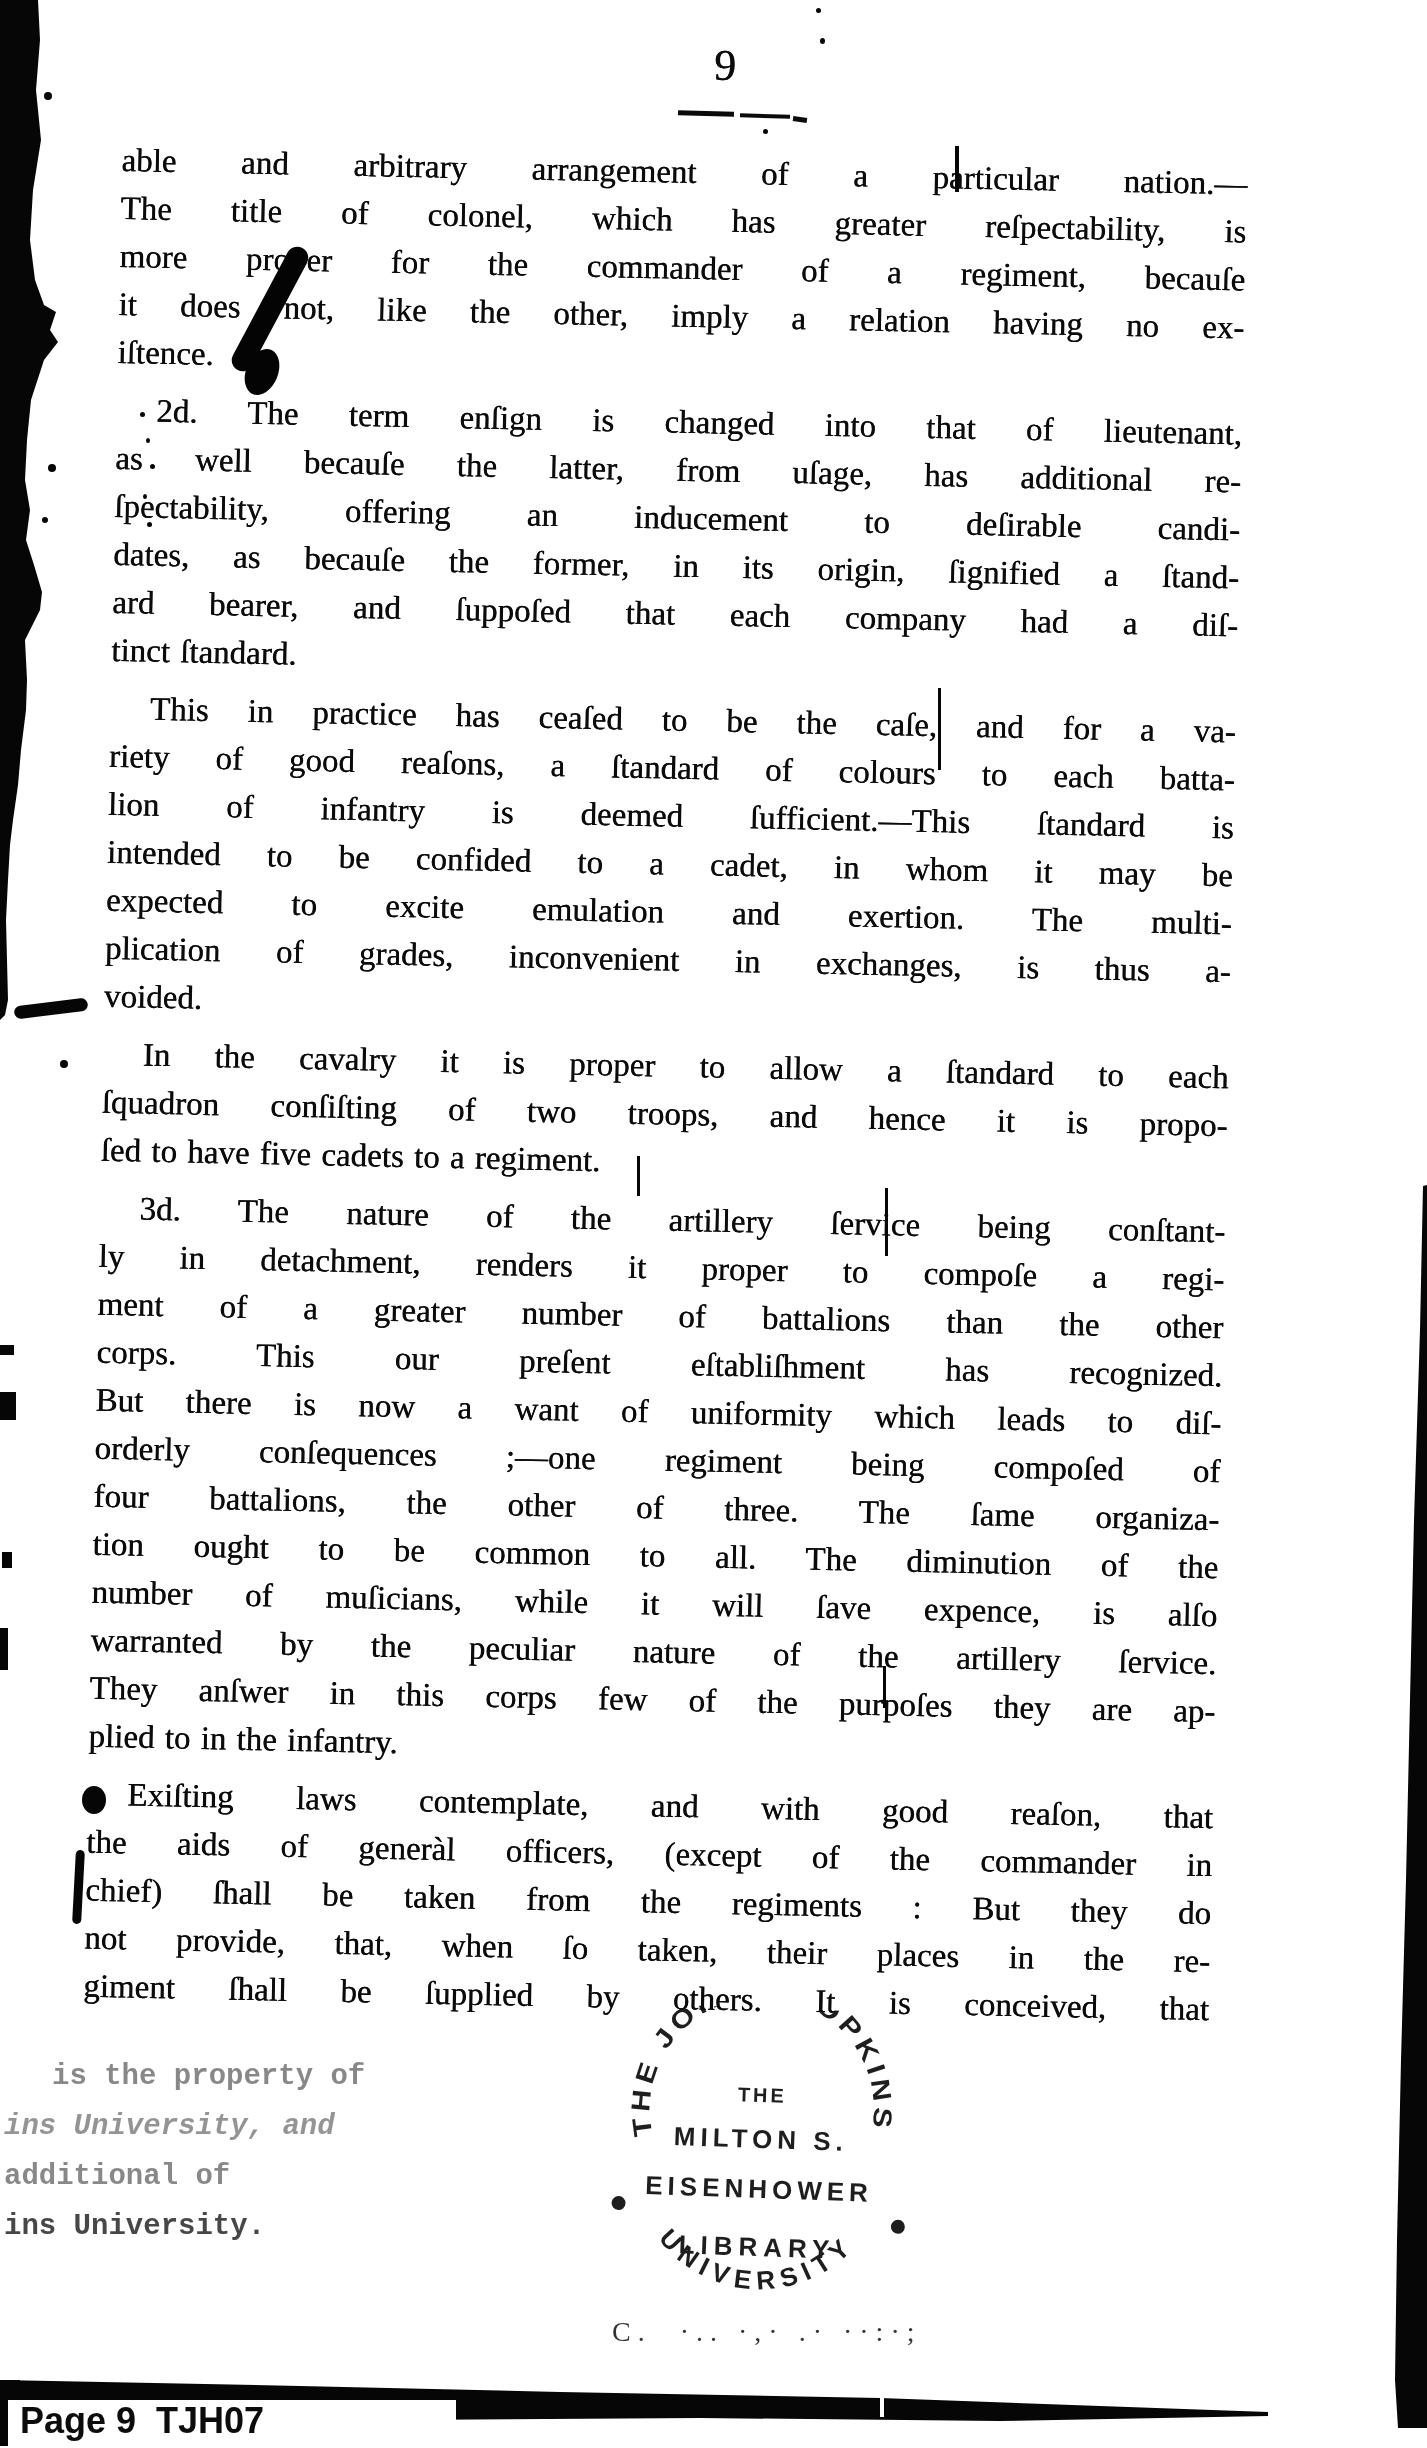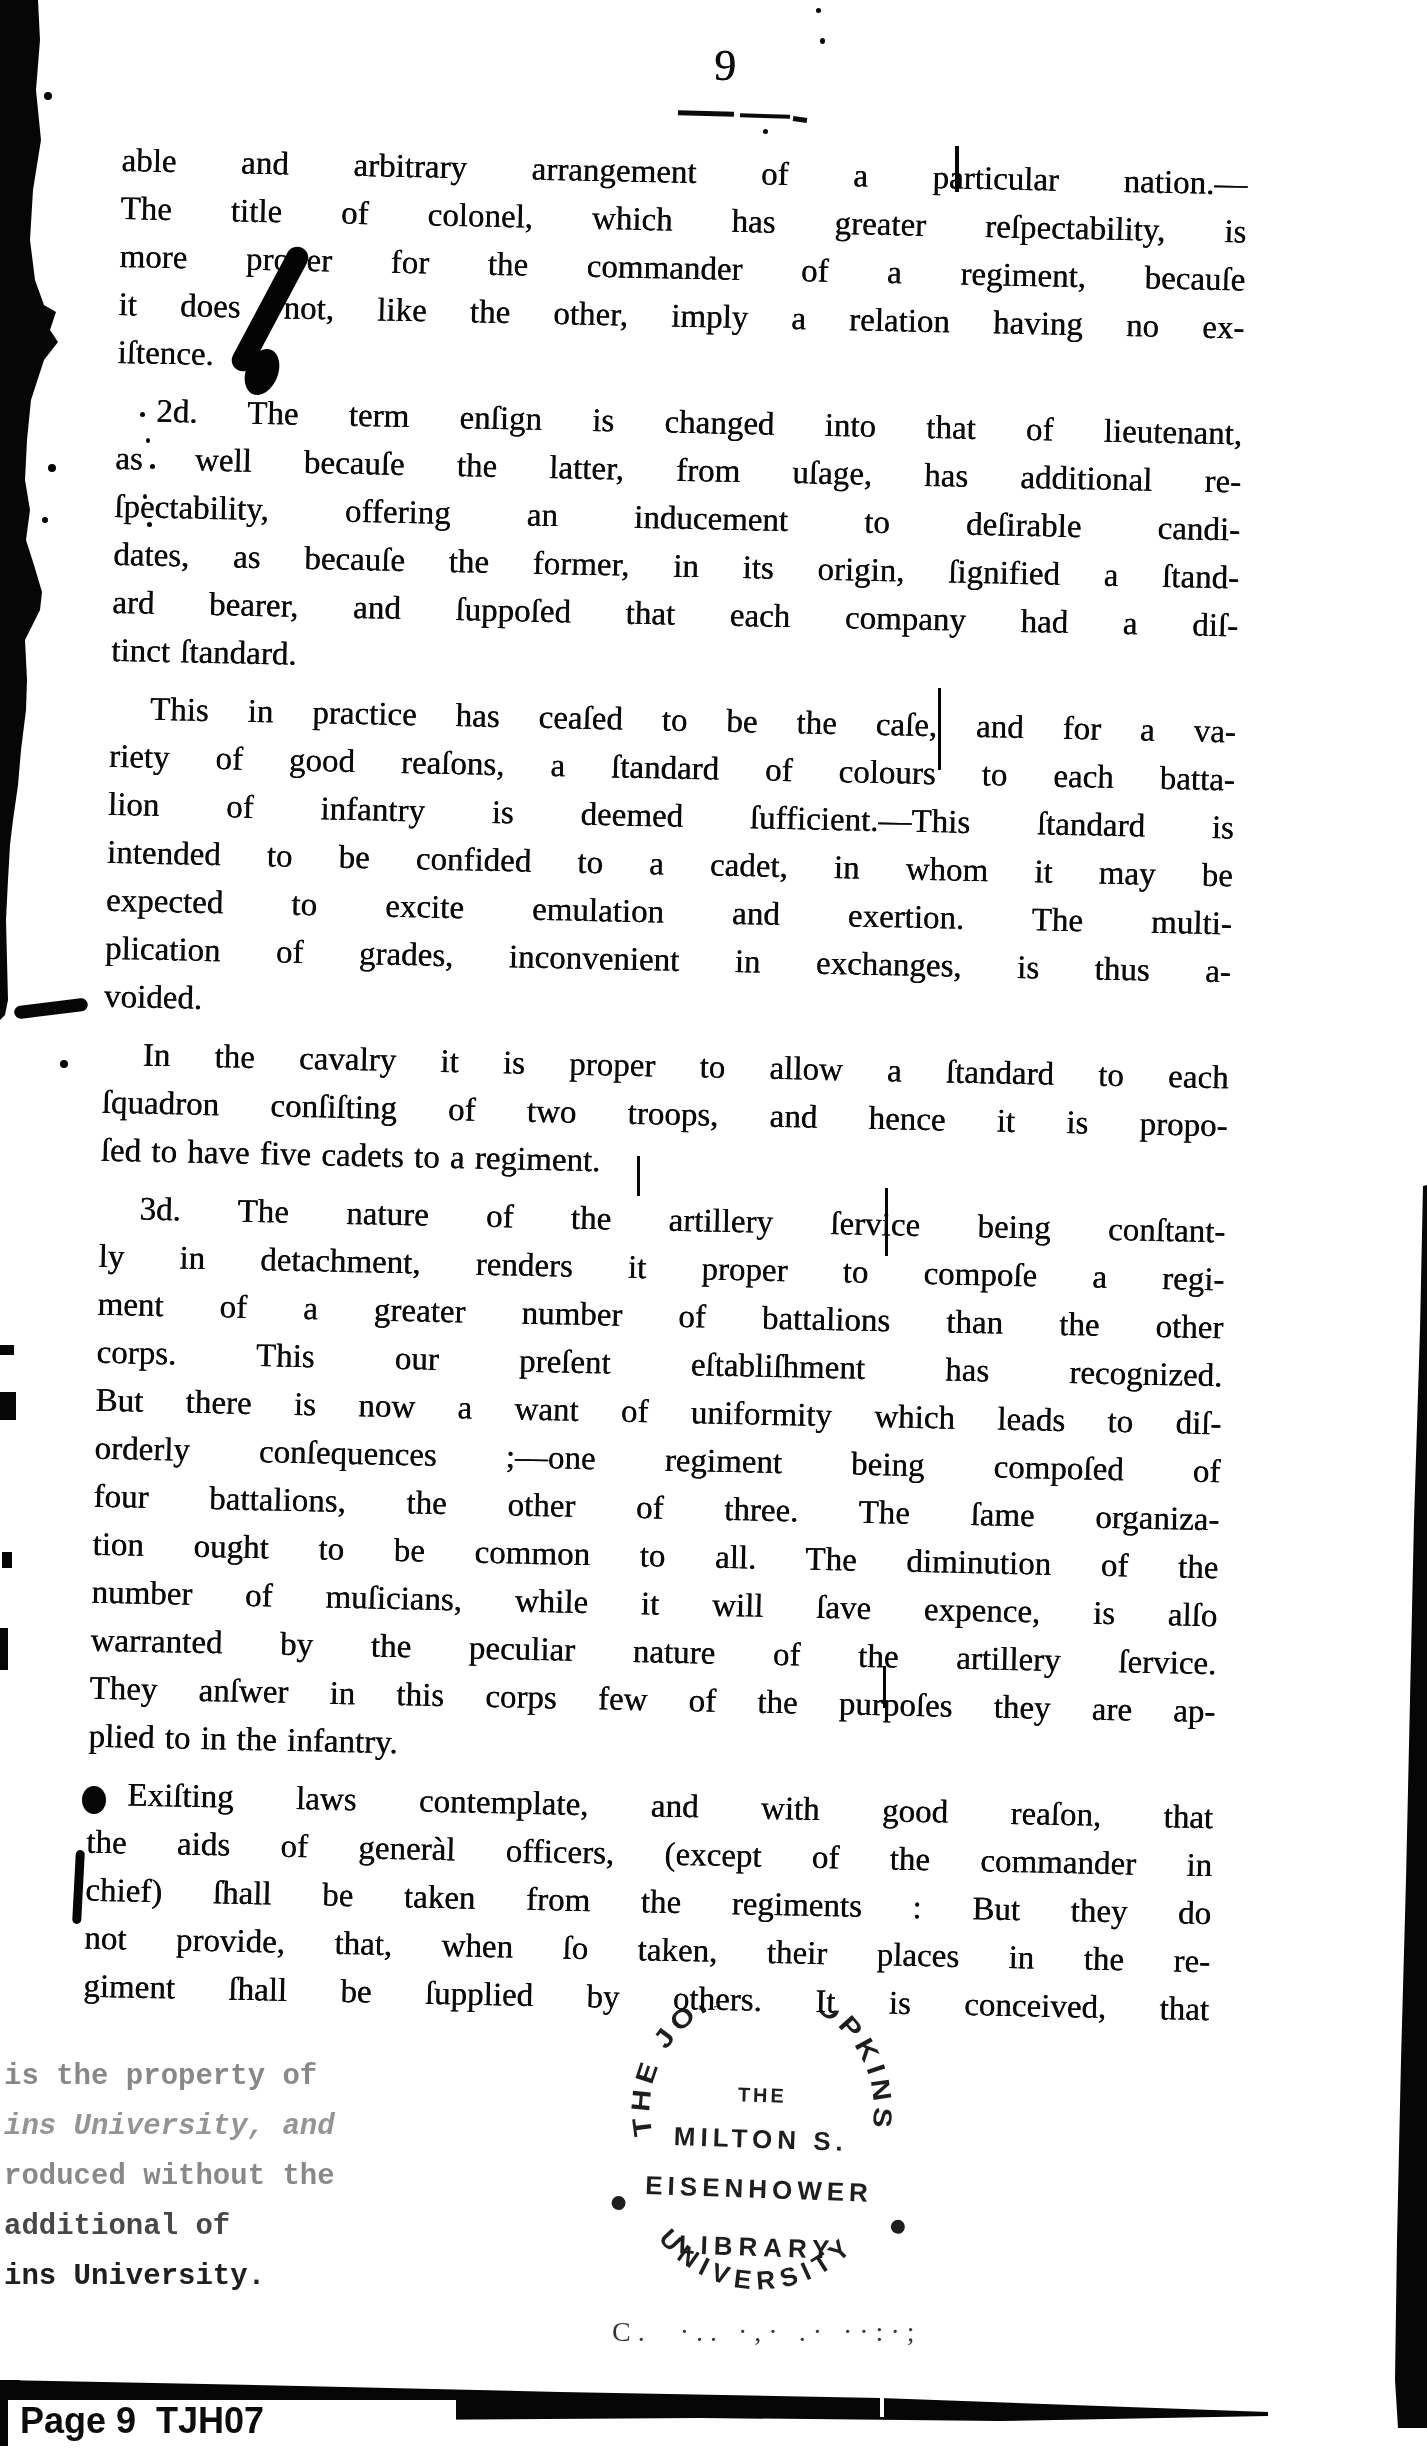--- a/index.html
+++ b/index.html
@@ -28,21 +28,21 @@
   #ink-stroke{position:absolute;left:259px;top:240px;width:22px;height:138px;
               background:#040404;border-radius:12px;transform:rotate(28deg);}
   #ink-blob{position:absolute;left:246px;top:348px;width:32px;height:48px;
             background:#040404;border-radius:50%;transform:rotate(22deg);}
 
   
   #copyright{position:absolute;left:4px;top:2052px;
              font-family:"Liberation Mono","DejaVu Sans Mono",monospace;
              font-size:29px;font-weight:bold;line-height:50px;color:#141414;}
   #copyright .line{text-align-last:auto;white-space:pre;text-shadow:none;}
-  #copyright .line:nth-child(1){opacity:.5;}
+  #copyright .line:nth-child(1){opacity:.5;margin-left:48px;}
   #copyright .line:nth-child(2){opacity:.45;font-style:italic;}
   #copyright .line:nth-child(3){opacity:.5;}
   #copyright .line:nth-child(4){opacity:.78;}
   #copyright .line:nth-child(5){opacity:.95;}
 
   
   #stamp{position:absolute;left:610px;top:2008px;width:300px;height:310px;
          transform:rotate(2deg);opacity:.92;}
   #stamp text{font-family:"Liberation Sans","DejaVu Sans",sans-serif;font-weight:bold;fill:#0c0c0c;}
 
@@ -160,21 +160,20 @@
   <div class="speck" style="left:140px;top:412px;width:5px;height:5px;"></div>
   <div class="speck" style="left:146px;top:438px;width:4px;height:5px;"></div>
   <div class="speck" style="left:150px;top:464px;width:5px;height:5px;"></div>
   <div class="speck" style="left:143px;top:494px;width:4px;height:5px;"></div>
   <div class="speck" style="left:147px;top:522px;width:5px;height:5px;"></div>
   <div class="speck" style="left:60px;top:1060px;width:8px;height:8px;"></div>
 
   <div id="copyright">
       <div class="line">is the property of</div>
       <div class="line">ins University, and</div>
-      <div class="line">roduced without the</div>
       <div class="line">additional of</div>
       <div class="line">ins University.</div>
     </div>
 
   <svg id="stamp" viewBox="0 0 300 310">
     <defs>
       <path id="arcTop" d="M42,131 A112,112 0 1 1 258,131"></path>
       <path id="arcBottom" d="M26,185 A128,128 0 0 0 274,185"></path>
     </defs>
     <text font-size="26" letter-spacing="4">

